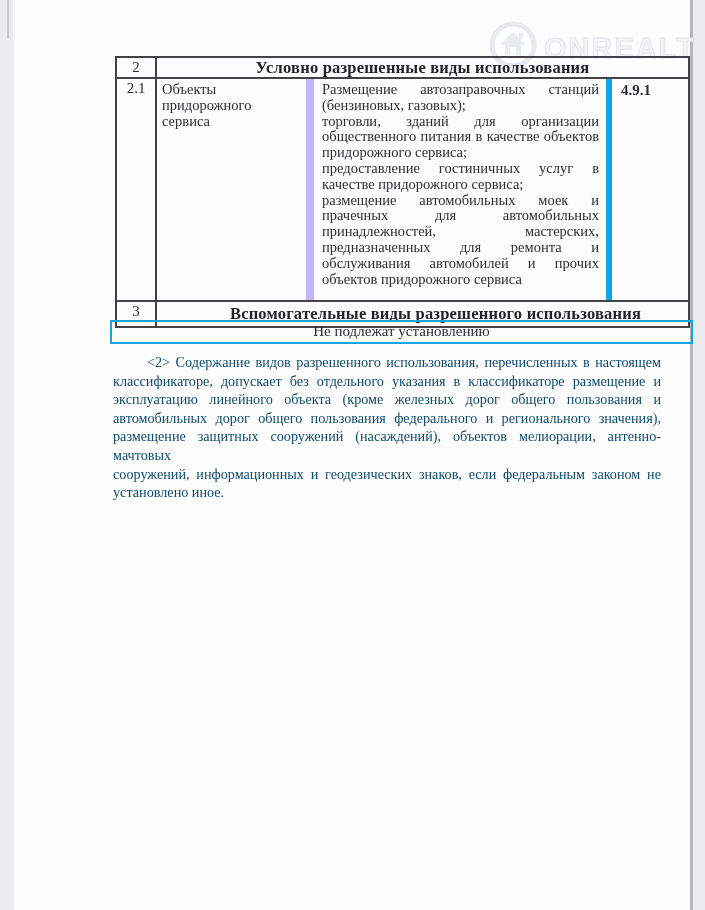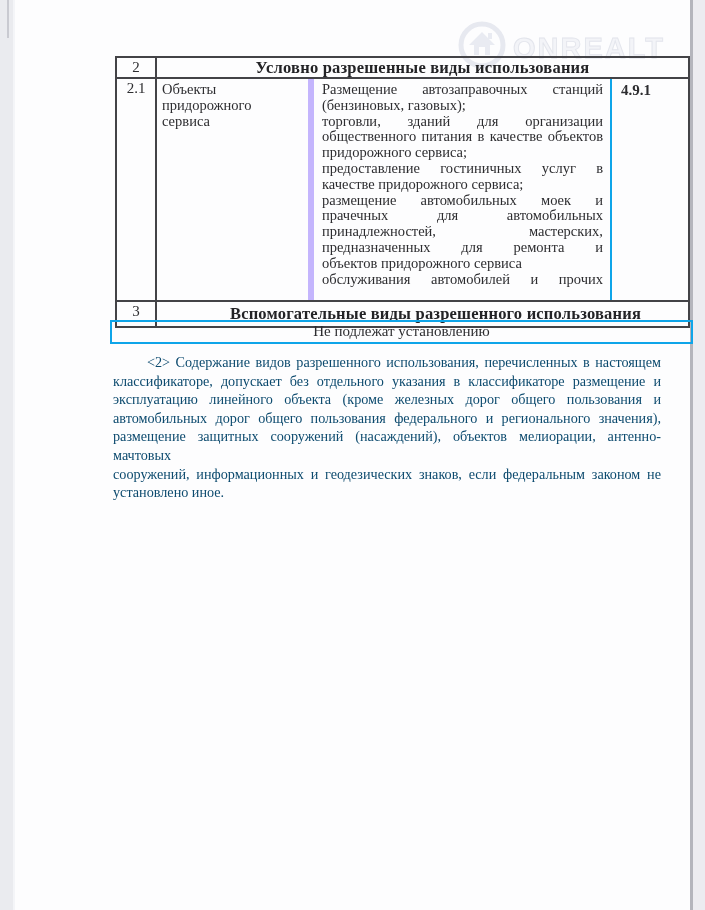--- a/index.html
+++ b/index.html
@@ -9,21 +9,21 @@
     font-family:"Liberation Serif","DejaVu Serif",serif;
     color:#2d2d30;
   }
   
   .band-left{position:absolute;left:0;top:0;width:13px;height:910px;background:#eaebef;border-right:2px solid #f4f5f8;}
   .artifact-top-left{position:absolute;left:7px;top:0;width:2px;height:38px;background:#c9cad1;}
   .edge-right-line{position:absolute;left:690px;top:0;width:3px;height:910px;background:#b4b5bc;}
   .band-right{position:absolute;left:693px;top:0;width:12px;height:910px;background:#ececf0;border-right:3px solid #e0e1e6;}
 
   
-  .wm{position:absolute;left:457px;top:20px;z-index:1;display:flex;align-items:center;}
+  .wm{position:absolute;left:488px;top:20px;z-index:1;display:flex;align-items:center;}
   .wm-logo{width:50px;height:50px;}
   .wm-text{
     margin-left:6px;margin-top:6px;
     font-family:"Liberation Sans","DejaVu Sans",sans-serif;
     font-weight:700;font-size:29px;letter-spacing:2px;
     color:#f3f4f8;-webkit-text-stroke:0.9px #e3e5ec;
     white-space:nowrap;
   }
 
   
@@ -35,23 +35,23 @@
   .trow{display:flex;border-bottom:2px solid #434347;}
   .trow:last-child{border-bottom:none;}
   .c-num{width:40px;box-sizing:border-box;border-right:2px solid #434347;
     text-align:center;font-size:15px;padding-top:1px;flex:none;}
   .c-title{flex:1;text-align:center;font-weight:700;font-size:16.5px;letter-spacing:0.2px;color:#232326;}
   .row-a{height:19px;}
   .row-a .c-title{line-height:19px;}
   .row-c{height:24px;}
   .row-c .c-title{line-height:23px;padding-left:26px;}
   .row-b{min-height:221px;align-items:stretch;}
-  .c-name{width:157px;box-sizing:border-box;border-right:6px solid #c4b5fd;
+  .c-name{width:157px;box-sizing:border-box;border-right:8px solid #c4b5fd;
     padding:3px 5px 0 5px;font-size:14.5px;line-height:15.9px;flex:none;}
-  .c-desc{width:298px;box-sizing:border-box;border-right:2px solid #0ea5e9;
+  .c-desc{width:298px;box-sizing:border-box;border-right:6px solid #0ea5e9;
     padding:3px 7px 0 8px;font-size:14.5px;line-height:15.8px;flex:none;}
   .c-code{flex:1;box-sizing:border-box;padding:3px 0 0 9px;font-size:15px;font-weight:bold;}
   .jl{text-align:justify;text-align-last:justify;}
   .jl.end{text-align-last:left;}
 
   .tfooter{
     position:absolute;left:110px;top:320px;width:583px;z-index:2;
     border:2px solid #0ea5e9;box-sizing:border-box;height:24px;
     text-align:center;font-size:15px;line-height:19px;
   }
@@ -98,22 +98,22 @@
         <div class="jl end">(бензиновых, газовых);</div>
         <div class="jl">торговли, зданий для организации</div>
         <div class="jl">общественного питания в качестве объектов</div>
         <div class="jl end">придорожного сервиса;</div>
         <div class="jl">предоставление гостиничных услуг в</div>
         <div class="jl end">качестве придорожного сервиса;</div>
         <div class="jl">размещение автомобильных моек и</div>
         <div class="jl">прачечных для автомобильных</div>
         <div class="jl">принадлежностей, мастерских,</div>
         <div class="jl">предназначенных для ремонта и</div>
+        <div class="jl">обслуживания автомобилей и прочих</div>
         <div class="jl end">объектов придорожного сервиса</div>
-        <div class="jl">обслуживания автомобилей и прочих</div>
       </div>
       <div class="c-code">4.9.1</div>
     </div>
 
     <div class="trow row-c">
       <div class="c-num">3</div>
       <div class="c-title">Вспомогательные виды разрешенного использования</div>
     </div>
   </div>
 

